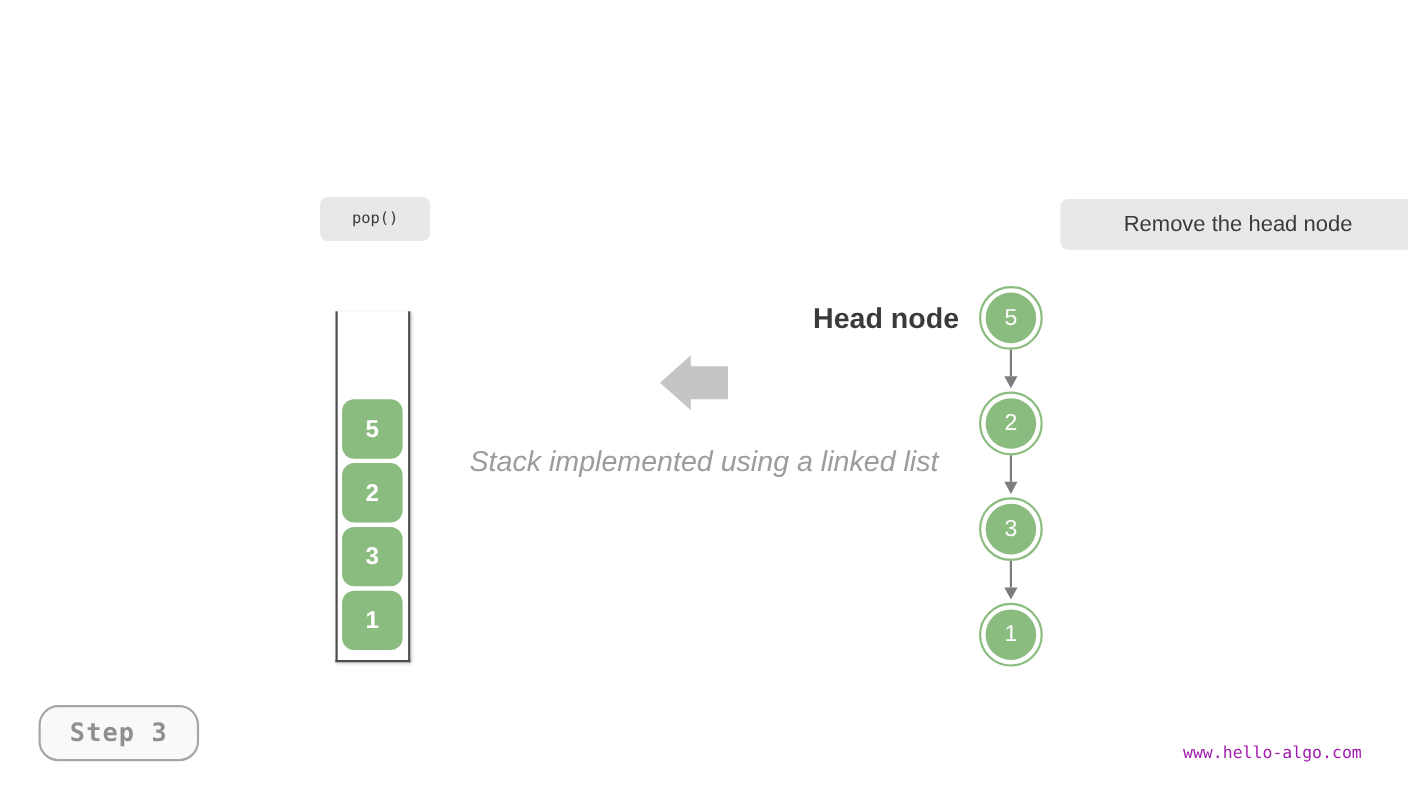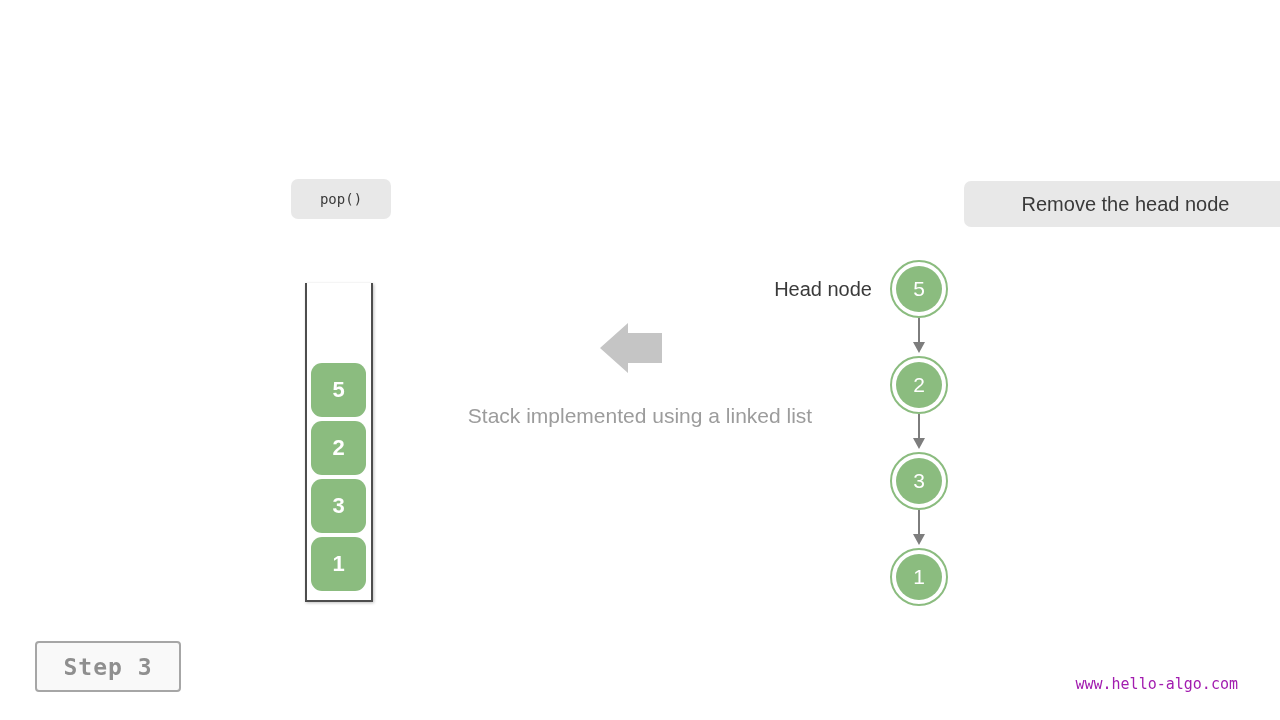--- a/index.html
+++ b/index.html
@@ -31,21 +31,21 @@
     position:absolute;left:4px;width:55px;height:54px;border-radius:11px;
     background:var(--node-green);color:#ffffff;
     display:flex;align-items:center;justify-content:center;
     font-size:22px;font-weight:600;
   }
   
   .big-arrow{position:absolute;left:600px;top:323px;}
   
   .caption{
     position:absolute;left:340px;top:404px;width:600px;text-align:center;
-    color:var(--text-gray);font-size:21px;
+    color:var(--text-gray);font-size:26px;font-style:italic;
   }
   
   .ll-node{
     position:absolute;left:890px;width:58px;height:58px;border-radius:50%;
     border:2px solid var(--node-green);background:#ffffff;box-sizing:border-box;
     display:flex;align-items:center;justify-content:center;
   }
   .ll-inner{
     width:46px;height:46px;border-radius:50%;background:var(--node-green);
     color:#ffffff;display:flex;align-items:center;justify-content:center;
@@ -57,27 +57,27 @@
     display:flex;flex-direction:column;align-items:center;
   }
   .connector .line{width:2.5px;height:24px;background:var(--connector-gray);}
   .connector .tri{
     width:0;height:0;border-left:6px solid transparent;border-right:6px solid transparent;
     border-top:11px solid var(--connector-gray);
   }
   
   .node-label{
     position:absolute;width:200px;text-align:right;right:408px;
-    color:var(--text-dark);font-size:20px;font-weight:400;line-height:24px;
+    color:var(--text-dark);font-size:26px;font-weight:700;line-height:24px;
   }
   .head-label{top:277px;}
   .tail-label{top:565px;}
   
   .step-box{
-    position:absolute;left:35px;top:641px;width:146px;height:51px;border-radius:4px;
+    position:absolute;left:35px;top:641px;width:146px;height:51px;border-radius:18px;
     border:2px solid #a6a6a6;background:#f9f9f9;box-sizing:border-box;
     display:flex;align-items:center;justify-content:center;
     font-family:"DejaVu Sans Mono",monospace;font-size:23px;font-weight:700;
     color:#8f8f8f;letter-spacing:1px;
   }
   
   .watermark{
     position:absolute;right:42px;top:675px;
     font-family:"DejaVu Sans Mono",monospace;font-size:15px;color:#a21caf;
   }

